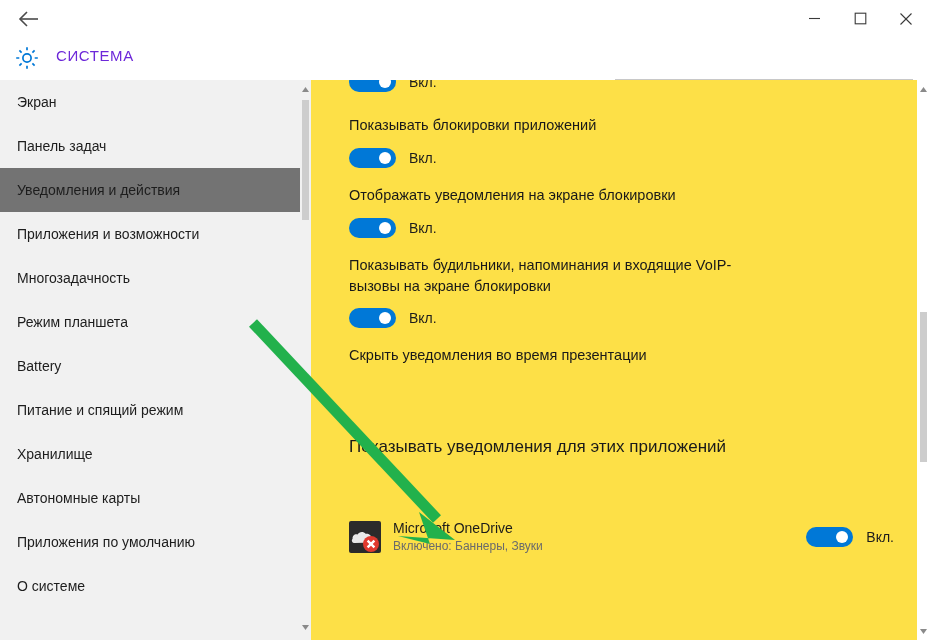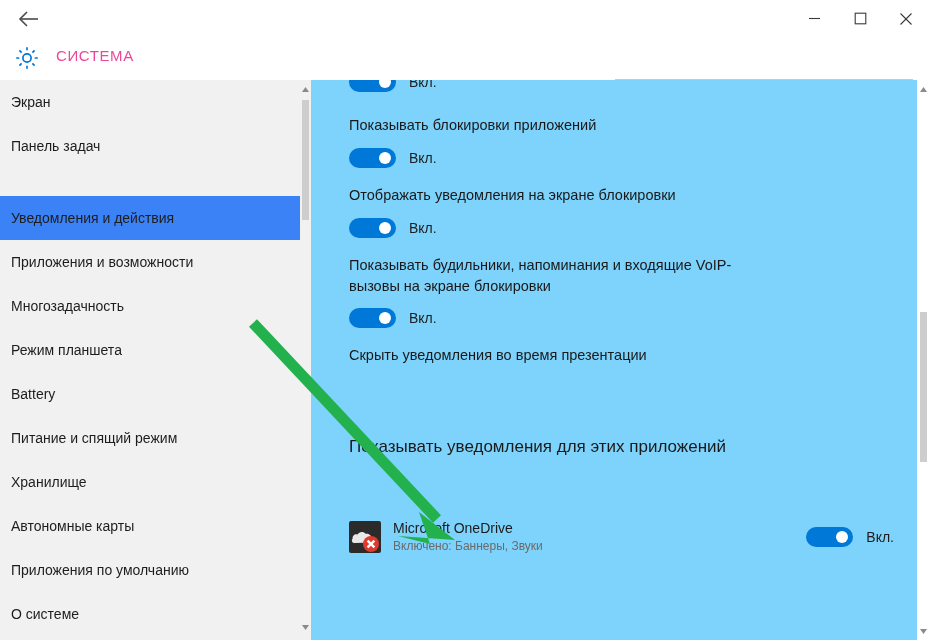--- a/index.html
+++ b/index.html
@@ -35,21 +35,21 @@
   .header {
     position:absolute; left:0; top:37px; width:929px; height:43px;
     background:#ffffff;
   }
   .gear {
     position:absolute; left:12px; top:6px; width:30px; height:30px;
     display:flex; align-items:center; justify-content:center;
   }
   .page-title {
     position:absolute; left:56px; top:10px;
-    font-size:15px; letter-spacing:0.6px; color:#ec4899;
+    font-size:15px; letter-spacing:0.6px; color:#6d28d9;
   }
   .searchbox {
     position:absolute; left:615px; top:6px; width:298px; height:30px;
     border:1px solid #c8c8c8; background:#ffffff;
     display:flex; align-items:center;margin-top:36px;
   }
   .searchbox input {
     flex:1; border:0; outline:none; height:26px;
     font-family:"Liberation Sans", sans-serif; font-size:13px;
     color:#6f6f6f; padding-left:9px; background:transparent;
@@ -61,43 +61,43 @@
   }
 
   
   .sidebar {
     position:absolute; left:0; top:80px; width:311px; height:560px;
     background:#f1f1f1;
     overflow:hidden;
   }
   .nav-item {
     height:44px; display:flex; align-items:center;
-    padding-left:11px; font-size:14px; color:#1d1d1d;
-  }
-  .nav-item.selected { background:#3b82f6;margin-top:28px; }
+    padding-left:17px; font-size:14px; color:#1d1d1d;
+  }
+  .nav-item.selected { background:#737373; }
   .sidebar-scrollbar {
     position:absolute; right:0; top:0; width:11px; height:560px;
     background:#f1f1f1;
   }
   .sb-up, .sb-down {
     position:absolute; left:0; width:11px; height:14px;
     display:flex; align-items:center; justify-content:center;
     color:#8a8a8a; font-size:7px;
   }
   .sb-up { top:2px; }
   .sb-down { bottom:6px; }
   .sb-thumb {
     position:absolute; left:2px; top:20px; width:7px; height:120px;
     background:#cdcdcd;
   }
 
   
   .content {
     position:absolute; left:311px; top:80px; width:618px; height:560px;
-    background:#7dd3fc; overflow:hidden;
+    background:#fde047; overflow:hidden;
   }
 
   .setting-label {
     font-size:14.5px; color:#191919; line-height:21px;
   }
   .toggle-row { display:flex; align-items:center; }
   .toggle {
     width:47px; height:20px; border-radius:10px;
     position:relative; flex:0 0 auto;
   }

